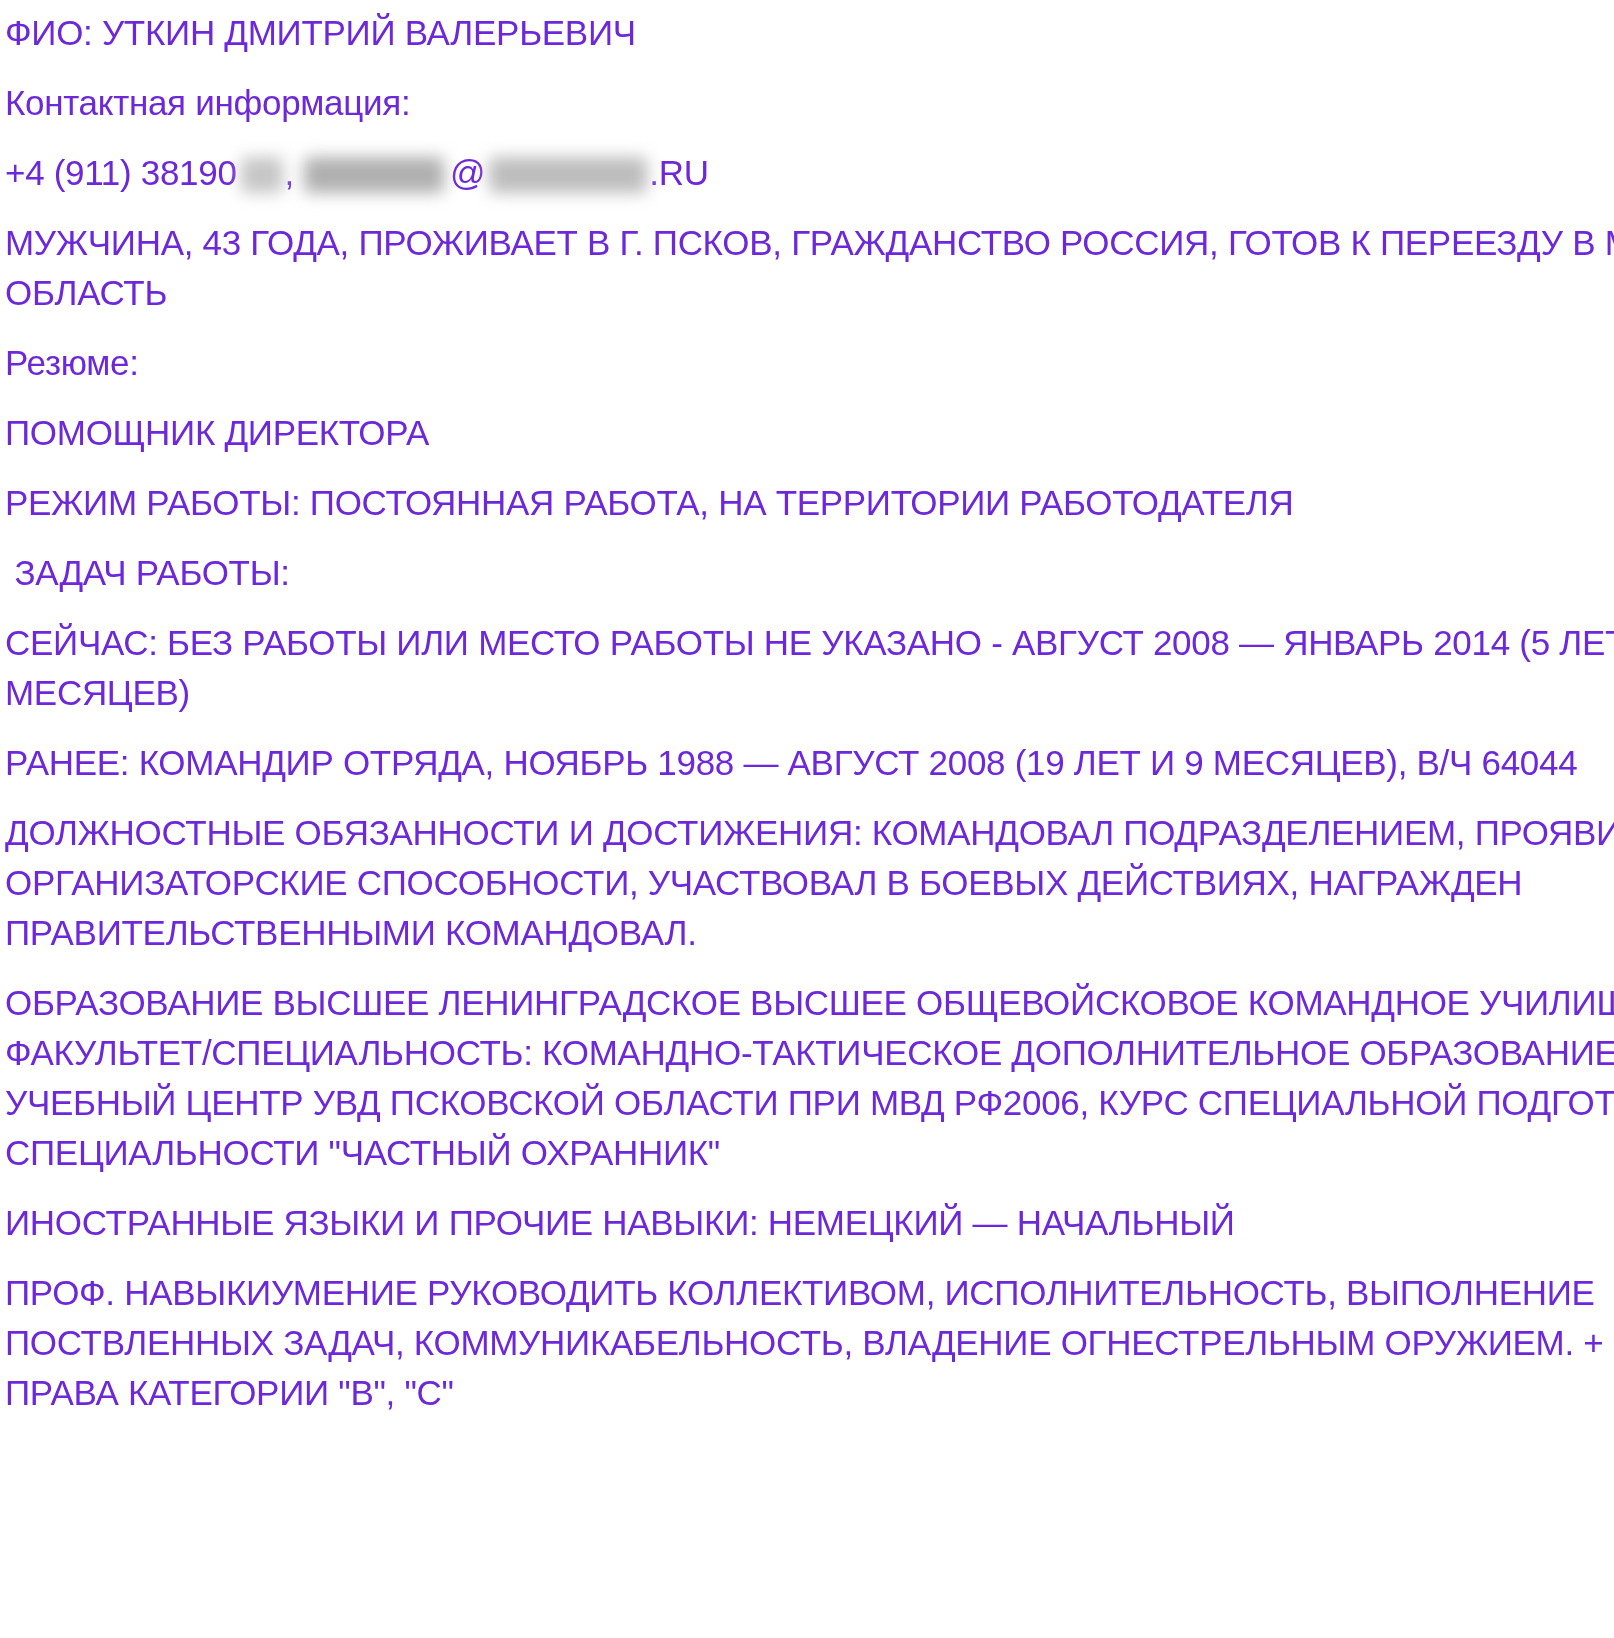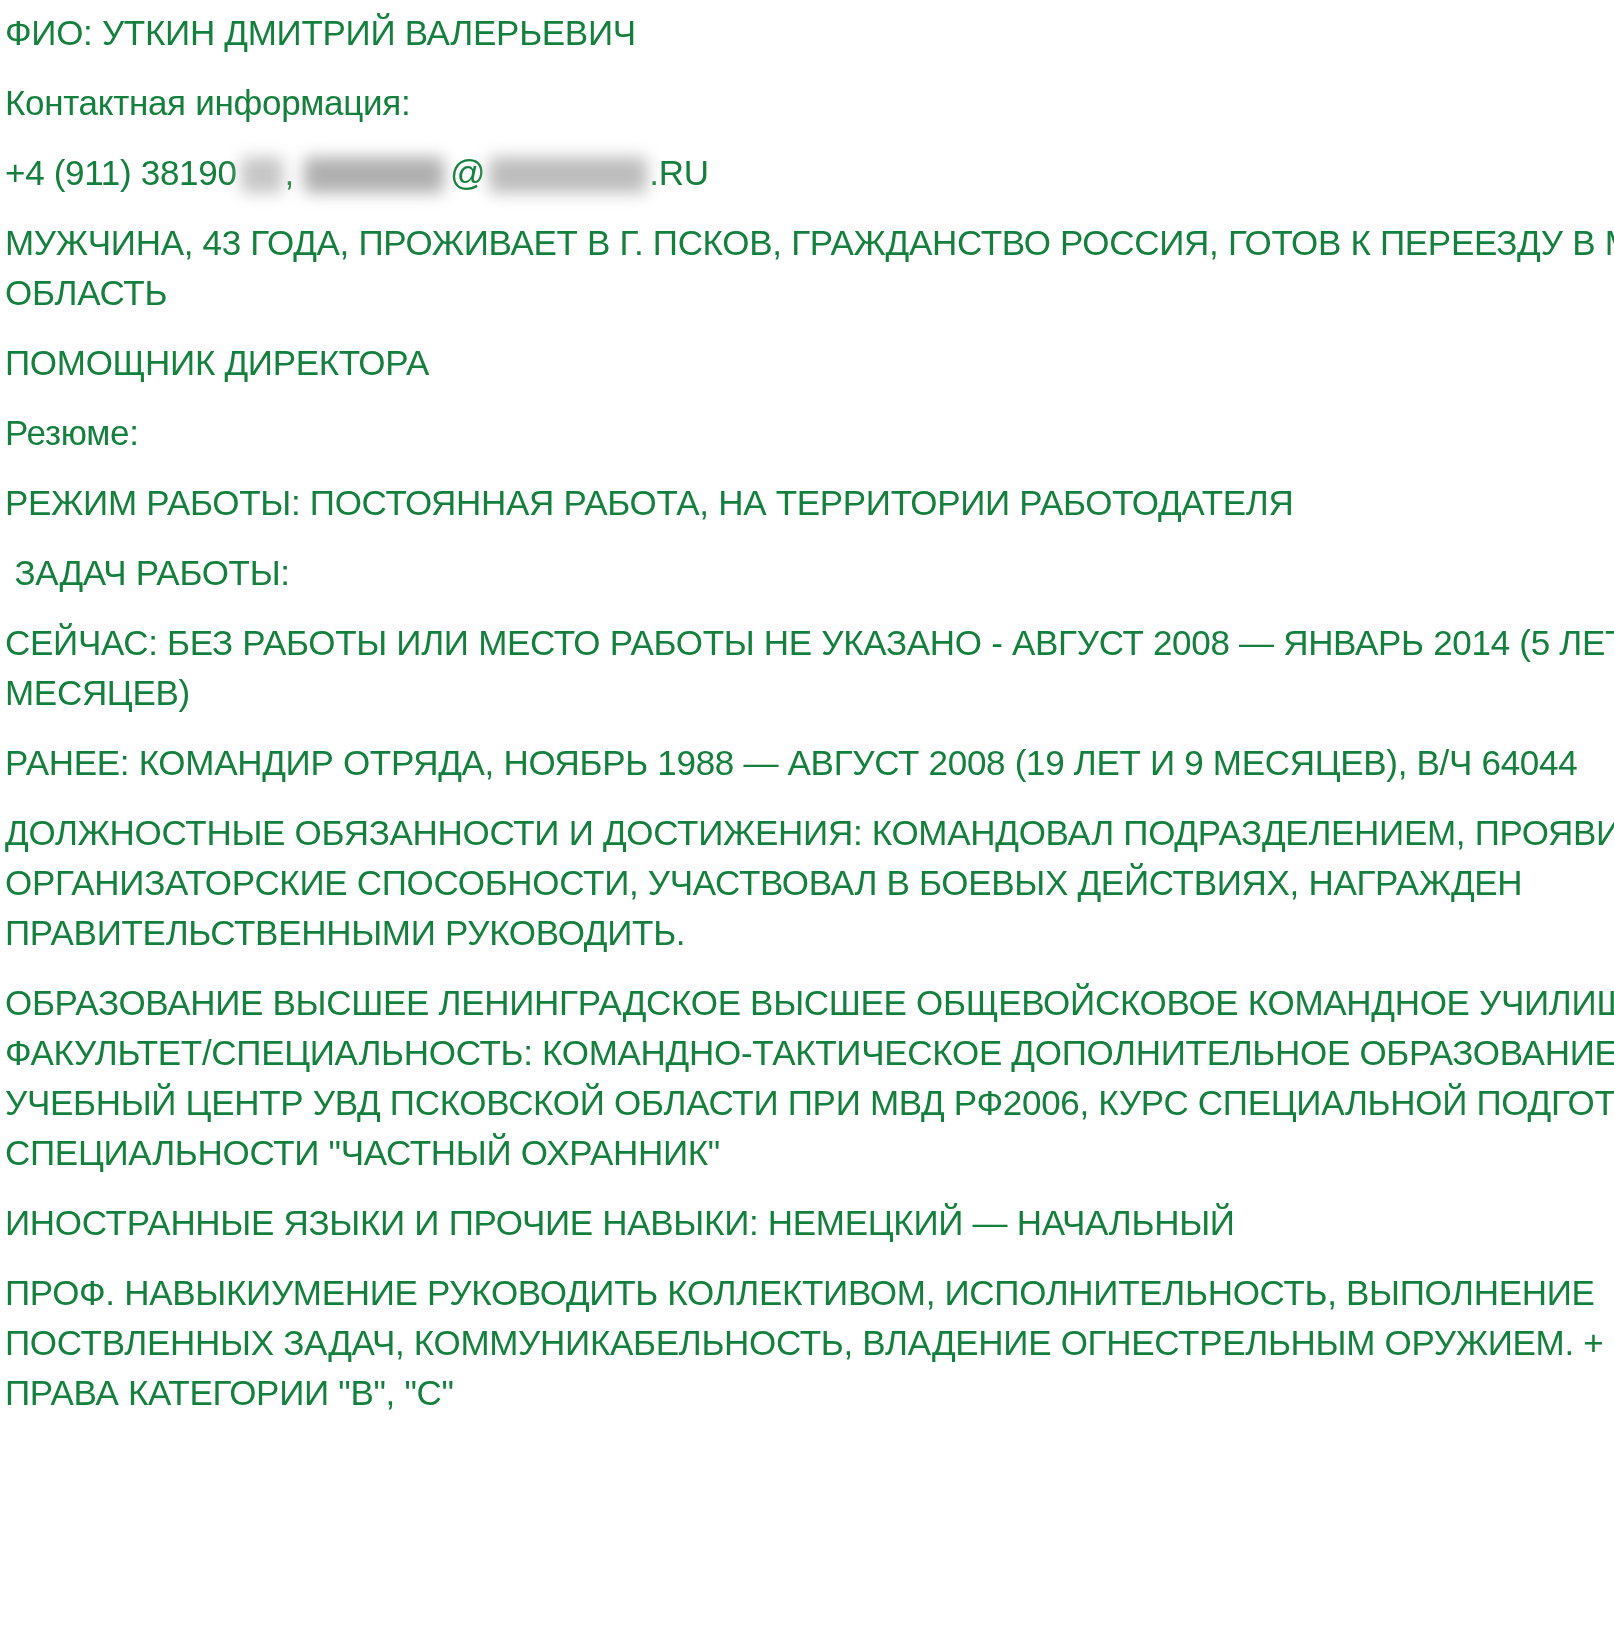--- a/index.html
+++ b/index.html
@@ -18,21 +18,21 @@
     padding: 8px 0 0 5px;
   }
   .para {
     margin: 0 0 20px 0;
   }
   .line {
     white-space: pre;
     font-size: 35px;
     line-height: 50px;
     letter-spacing: -0.3px;
-    color: #15803d;
+    color: #6d28d9;
   }
   
   .redacted {
     display: inline-block;
     height: 36px;
     border-radius: 5px;
     background: #b4b4b4;
     filter: blur(8px);
     vertical-align: -8px;
   }
@@ -57,25 +57,25 @@
     <div class="line"><span>+4 (911) 38190</span><span class="redacted phone-tail"></span><span>,</span><span class="redacted email-user"></span><span>@</span><span class="redacted email-domain"></span><span>.RU</span></div>
   </div>
 
 
   <div class="para">
     <div class="line">МУЖЧИНА, 43 ГОДА, ПРОЖИВАЕТ В Г. ПСКОВ, ГРАЖДАНСТВО РОССИЯ, ГОТОВ К ПЕРЕЕЗДУ В МОСКВА И</div>
     <div class="line">ОБЛАСТЬ</div>
   </div>
 
   <div class="para">
-    <div class="line">ПОМОЩНИК ДИРЕКТОРА</div>
+    <div class="line">Резюме:</div>
   </div>
 
   <div class="para">
-    <div class="line">Резюме:</div>
+    <div class="line">ПОМОЩНИК ДИРЕКТОРА</div>
   </div>
 
 
   <div class="para">
     <div class="line">РЕЖИМ РАБОТЫ: ПОСТОЯННАЯ РАБОТА, НА ТЕРРИТОРИИ РАБОТОДАТЕЛЯ</div>
   </div>
 
   <div class="para">
     <div class="line"> ЗАДАЧ РАБОТЫ:</div>
   </div>
@@ -85,21 +85,21 @@
     <div class="line">МЕСЯЦЕВ)</div>
   </div>
 
   <div class="para">
     <div class="line">РАНЕЕ: КОМАНДИР ОТРЯДА, НОЯБРЬ 1988 — АВГУСТ 2008 (19 ЛЕТ И 9 МЕСЯЦЕВ), В/Ч 64044</div>
   </div>
 
   <div class="para">
     <div class="line">ДОЛЖНОСТНЫЕ ОБЯЗАННОСТИ И ДОСТИЖЕНИЯ: КОМАНДОВАЛ ПОДРАЗДЕЛЕНИЕМ, ПРОЯВИЛ</div>
     <div class="line">ОРГАНИЗАТОРСКИЕ СПОСОБНОСТИ, УЧАСТВОВАЛ В БОЕВЫХ ДЕЙСТВИЯХ, НАГРАЖДЕН</div>
-    <div class="line">ПРАВИТЕЛЬСТВЕННЫМИ РУКОВОДИТЬ.</div>
+    <div class="line">ПРАВИТЕЛЬСТВЕННЫМИ КОМАНДОВАЛ.</div>
   </div>
 
   <div class="para">
     <div class="line">ОБРАЗОВАНИЕ ВЫСШЕЕ ЛЕНИНГРАДСКОЕ ВЫСШЕЕ ОБЩЕВОЙСКОВОЕ КОМАНДНОЕ УЧИЛИЩЕ1994,</div>
     <div class="line">ФАКУЛЬТЕТ/СПЕЦИАЛЬНОСТЬ: КОМАНДНО-ТАКТИЧЕСКОЕ ДОПОЛНИТЕЛЬНОЕ ОБРАЗОВАНИЕ</div>
     <div class="line">УЧЕБНЫЙ ЦЕНТР УВД ПСКОВСКОЙ ОБЛАСТИ ПРИ МВД РФ2006, КУРС СПЕЦИАЛЬНОЙ ПОДГОТОВКИ ПО</div>
     <div class="line">СПЕЦИАЛЬНОСТИ "ЧАСТНЫЙ ОХРАННИК"</div>
   </div>
 
   <div class="para">

